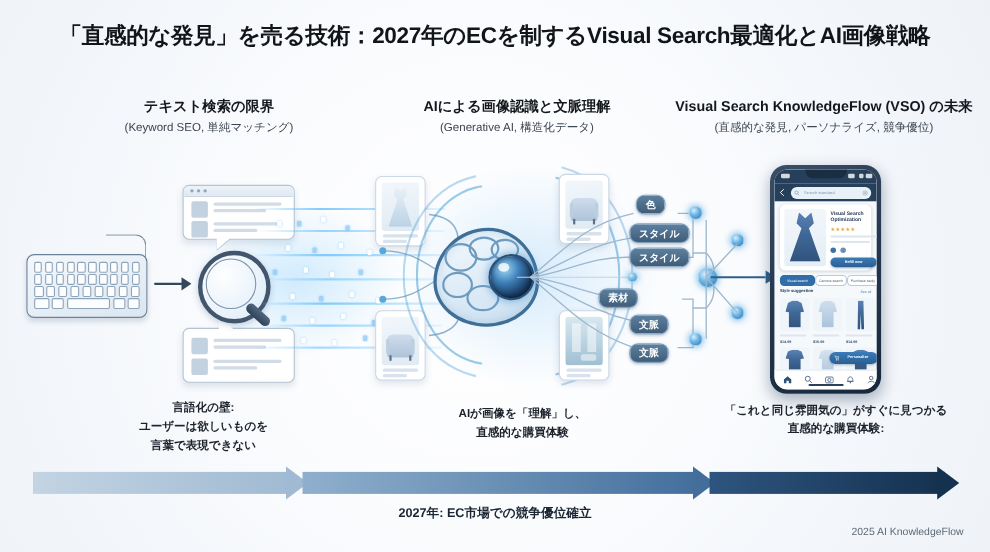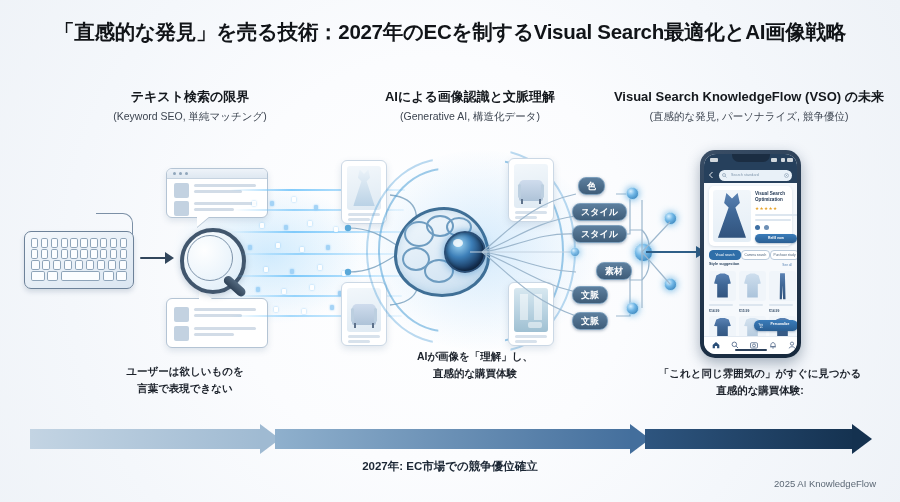--- a/index.html
+++ b/index.html
@@ -23,21 +23,21 @@
   
   .colhead{position:absolute;text-align:center;}
   .colhead .h1{font-size:13px;font-weight:bold;color:#14181d;line-height:1.45;white-space:nowrap;}
   .colhead .h2{font-size:10.5px;color:#3c4450;line-height:1.5;white-space:nowrap;margin-top:2px;}
   #head-1{left:40px;top:88px;width:300px;}
   #head-2{left:320px;top:88px;width:300px;}
   #head-3{left:598px;top:88px;width:302px;}
   
   .caption{position:absolute;text-align:center;font-size:10.5px;font-weight:bold;color:#1c222b;line-height:1.62;white-space:nowrap;}
   #cap-1{left:45px;top:363px;width:280px;}
-  #cap-2{left:345px;top:348px;width:260px;}
+  #cap-2{left:345px;top:368px;width:260px;}
   #cap-3{left:620px;top:365px;width:280px;}
   
   .glow{position:absolute;border-radius:50%;pointer-events:none;}
   #glow-center{left:360px;top:150px;width:240px;height:200px;
     background:radial-gradient(ellipse at center, rgba(120,190,245,.30) 0%, rgba(150,205,248,.14) 45%, rgba(255,255,255,0) 72%);}
   #glow-left{left:170px;top:185px;width:200px;height:140px;
     background:radial-gradient(ellipse at center, rgba(110,195,250,.30) 0%, rgba(255,255,255,0) 70%);}
   
   #stream{position:absolute;left:230px;top:175px;width:190px;height:160px;overflow:hidden;}
   .sline{position:absolute;height:2px;border-radius:2px;
@@ -377,21 +377,21 @@
     <path d="M146,146 L160,146 L160,110 L172,110" stroke="#9db7cd" stroke-width="1.2" fill="none"></path>
     <path d="M150,102 L160,102 L160,110" stroke="#9db7cd" stroke-width="1.2" fill="none"></path>
     <path d="M172,60 C180,68 180,76 178,84" stroke="#9db7cd" stroke-width="1.2" fill="none"></path>
     <path d="M172,110 C180,102 180,94 178,86" stroke="#9db7cd" stroke-width="1.2" fill="none"></path>
     <line x1="0" y1="82" x2="110" y2="82" stroke="#c3d2e0" stroke-width="1"></line>
   </svg>
 
   <div class="tag" style="left:578px;top:177px;">色</div>
   <div class="tag" style="left:572px;top:203px;">スタイル</div>
   <div class="tag" style="left:572px;top:225px;">スタイル</div>
-  <div class="tag" style="left:596px;top:262px;">素材</div>
+  <div class="tag" style="left:544px;top:262px;">素材</div>
   <div class="tag" style="left:572px;top:286px;">文脈</div>
   <div class="tag" style="left:572px;top:312px;">文脈</div>
 
   <div class="node" style="left:626px;top:187px;width:11px;height:11px;"></div>
   <div class="node" style="left:626px;top:302px;width:11px;height:11px;"></div>
   <div class="node" style="left:634px;top:243px;width:17px;height:17px;"></div>
   <div class="node" style="left:664px;top:212px;width:11px;height:11px;"></div>
   <div class="node" style="left:664px;top:278px;width:11px;height:11px;"></div>
   <div class="node" style="left:570px;top:247px;width:8px;height:8px;opacity:.85;"></div>
 
@@ -514,20 +514,21 @@
         <svg class="navicon" style="left:84px;" viewBox="0 0 12 12">
           <circle cx="6" cy="4" r="2.4" stroke="#53698a" stroke-width="1.2" fill="none"></circle>
           <path d="M1.8,11 C1.8,7.8 10.2,7.8 10.2,11" stroke="#53698a" stroke-width="1.2" fill="none"></path>
         </svg>
         <div id="ph-home-ind"></div>
       </div>
     </div>
   </div>
 
   <div class="caption" id="cap-1">
+    <div>言語化の壁:</div>
     <div>ユーザーは欲しいものを</div>
     <div>言葉で表現できない</div>
   </div>
   <div class="caption" id="cap-2">
     <div>AIが画像を「理解」し、</div>
     <div>直感的な購買体験</div>
   </div>
   <div class="caption" id="cap-3">
     <div>「これと同じ雰囲気の」がすぐに見つかる</div>
     <div>直感的な購買体験:</div>

